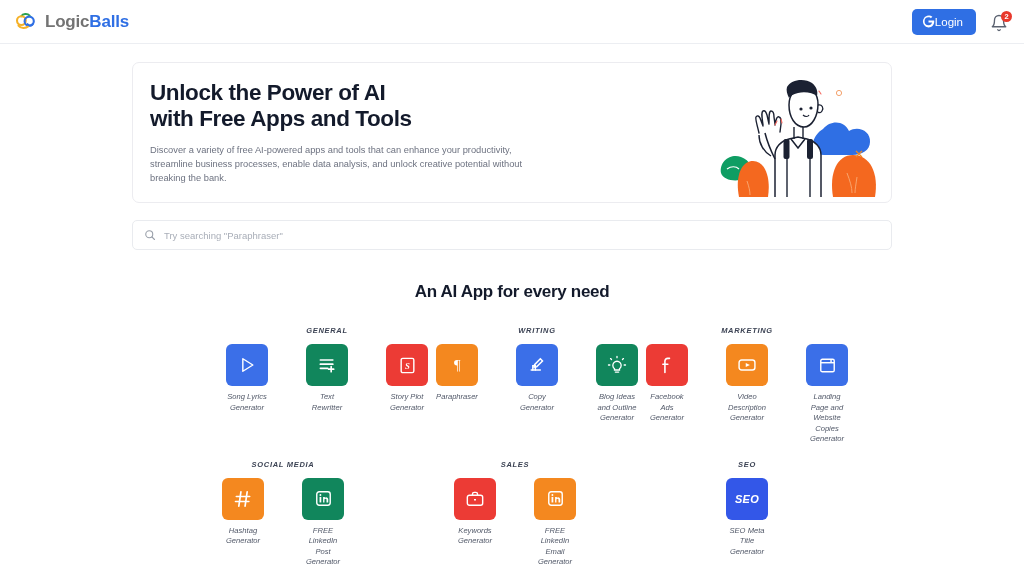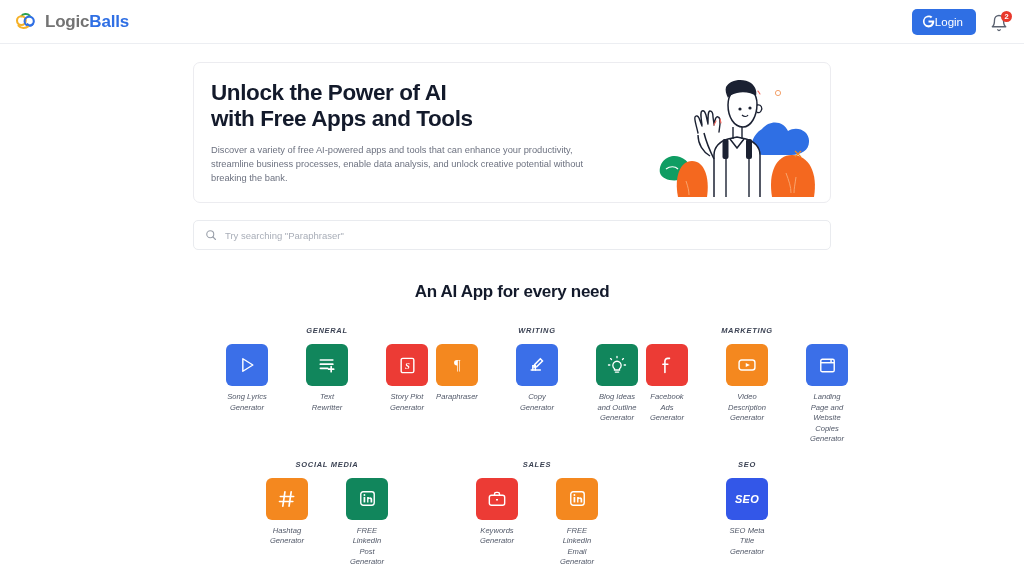--- a/index.html
+++ b/index.html
@@ -59,21 +59,21 @@
     background: #e8392c;
     color: #fff;
     font-size: 7.5px;
     line-height: 11px;
     text-align: center;
     font-weight: bold;
   }
 
   
   .page { width: 1024px; }
-  .container { width: 638px; margin: 16px auto; }
+  .container { width: 760px; margin: 16px auto; }
 
   
   .hero {
     margin-top: 18px;
     border: 1px solid #ececf0;
     border-radius: 7px;
     height: 141px;
     display: flex;
     align-items: center;
     padding: 0 0 0 17px;
@@ -135,21 +135,21 @@
 
   
   .cat-row {
     display: flex;
     justify-content: flex-end;
     width: 680px;
     margin: 0 auto;
     font-style: italic;
   }
   .cat-row.row1 { margin-top: 24px; }
-  .cat-row.row2 { margin-top: 15px; }
+  .cat-row.row2 { margin-top: 15px; gap: 22px; }
   .cat-group { width: 210px; display: flex; flex-direction: column; align-items: center; }
   .cat-label {
     font-size: 7.5px;
     letter-spacing: 0.7px;
     color: #3c4354;
     font-weight: bold;
     text-transform: uppercase;
     margin-bottom: 9px;
   }
   .cat-apps { display: flex; gap: 19px; align-items: flex-start; justify-content: center; }

